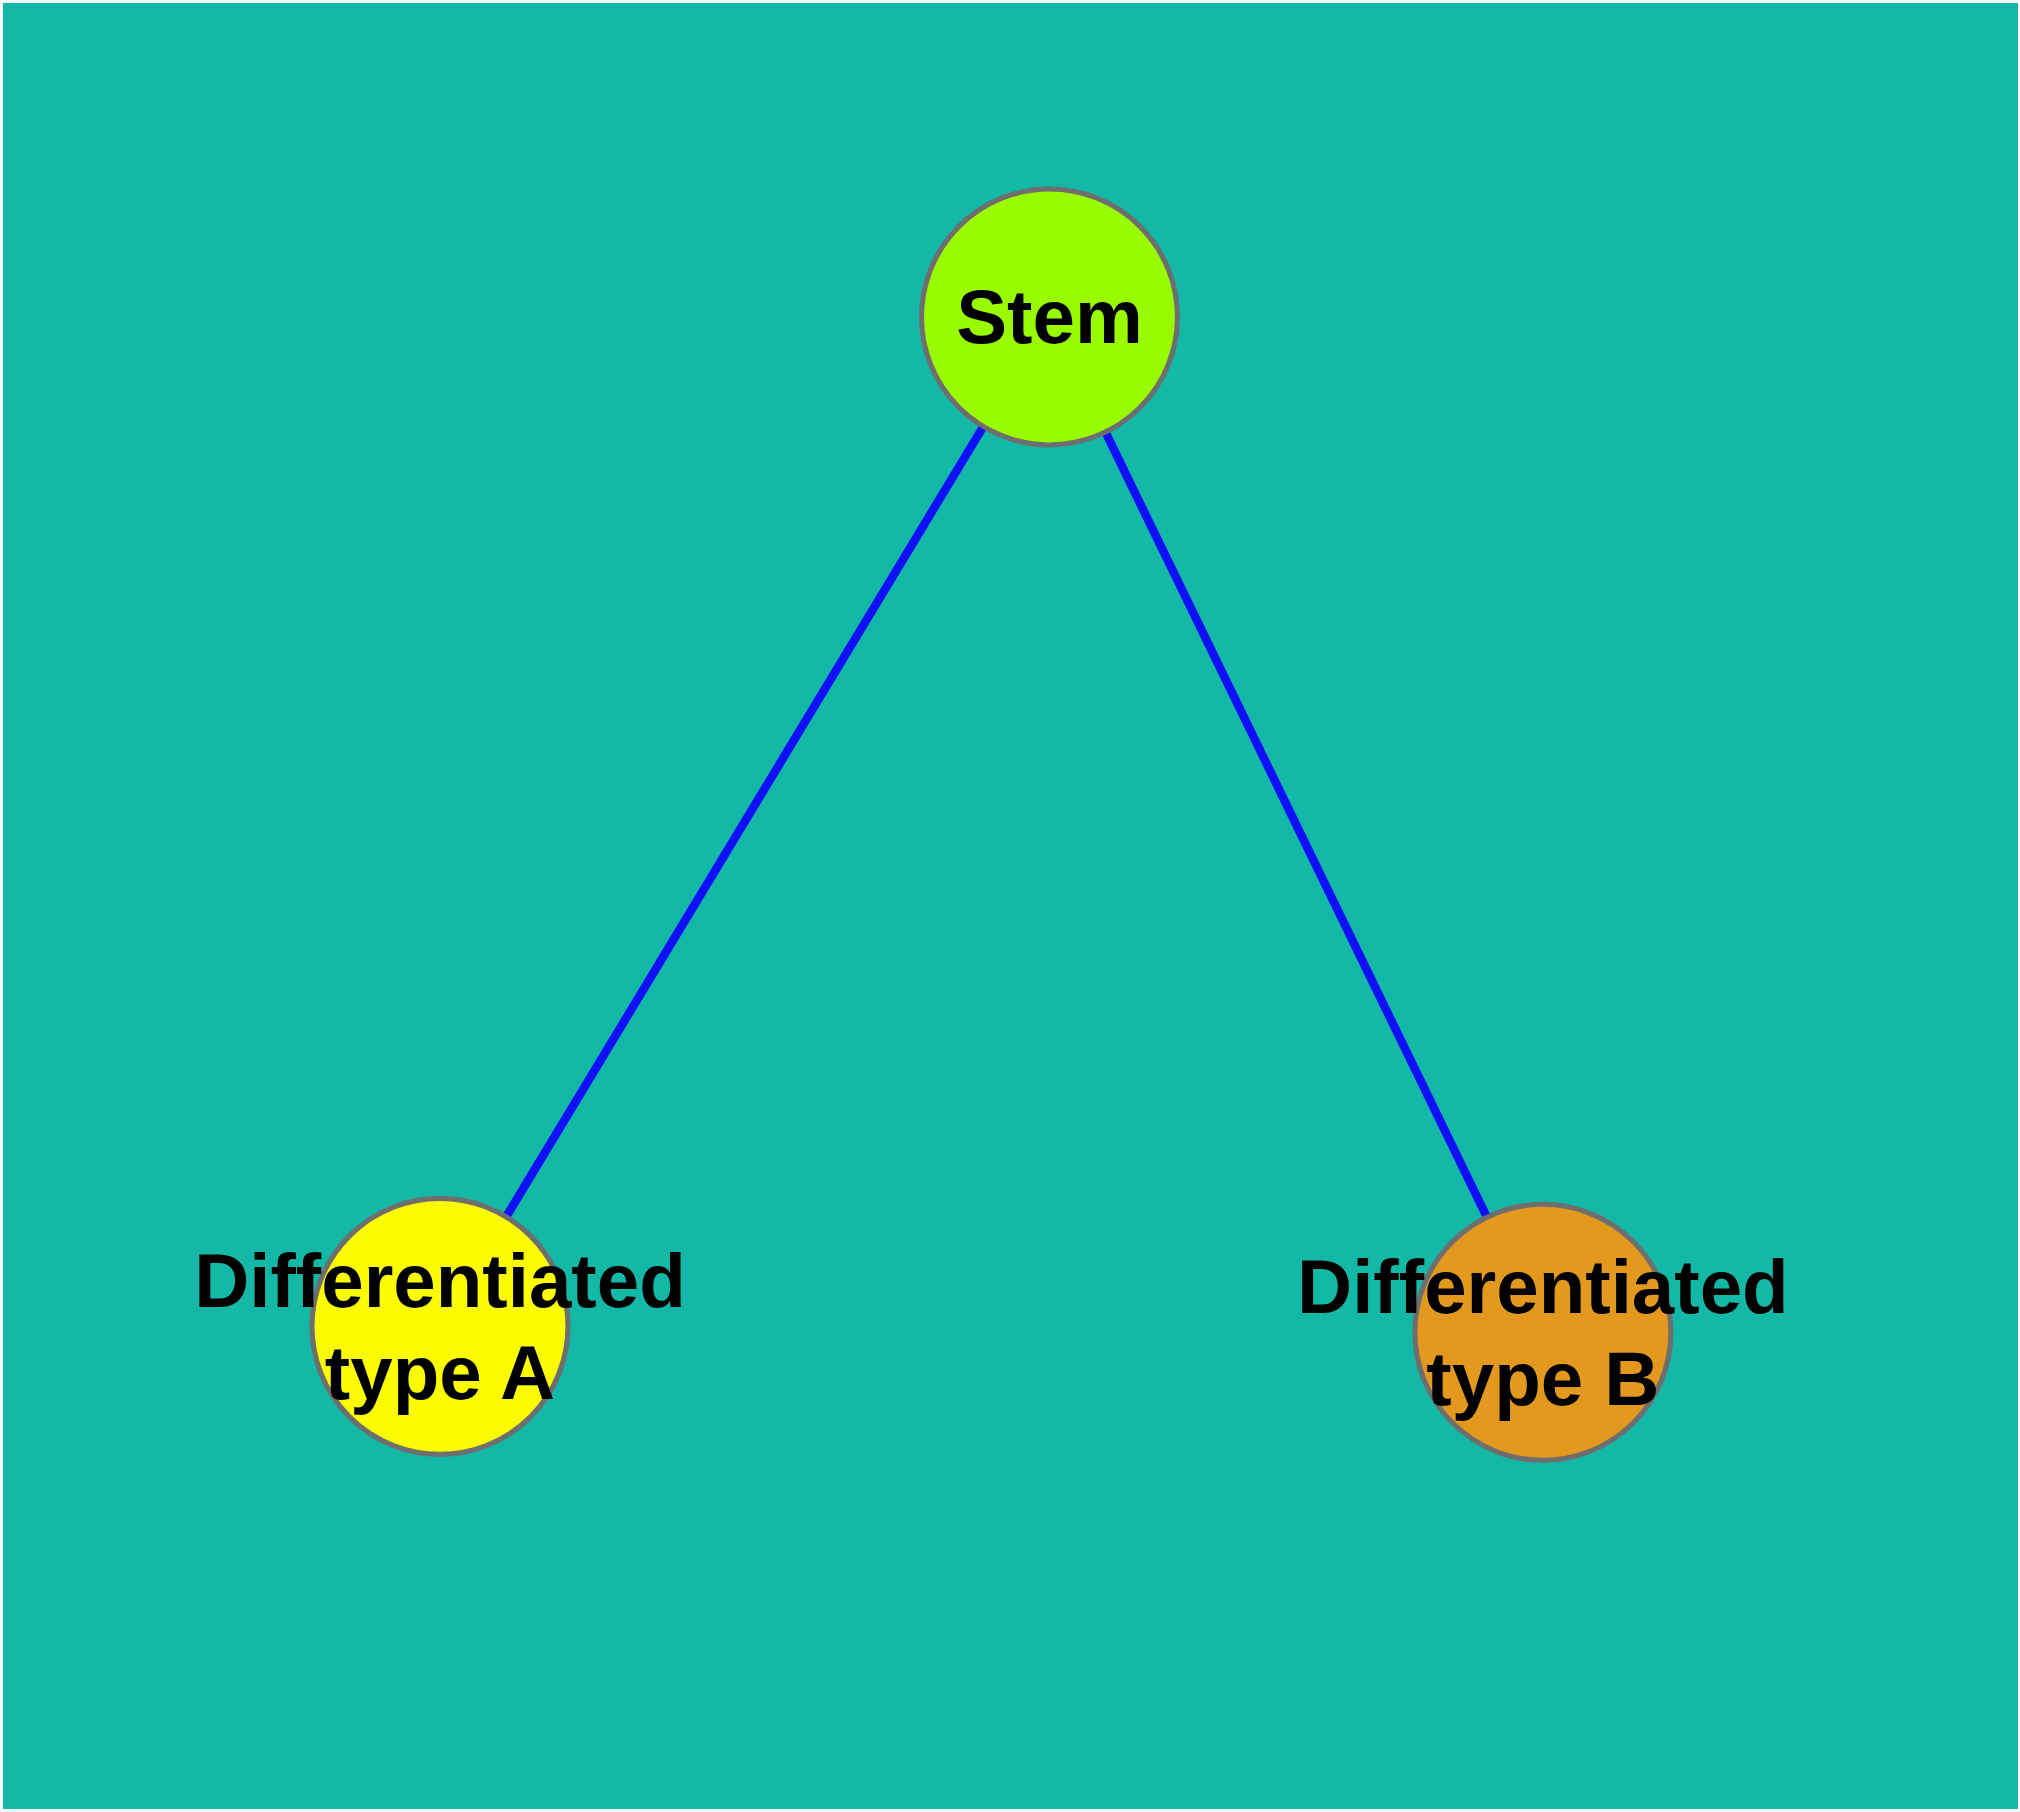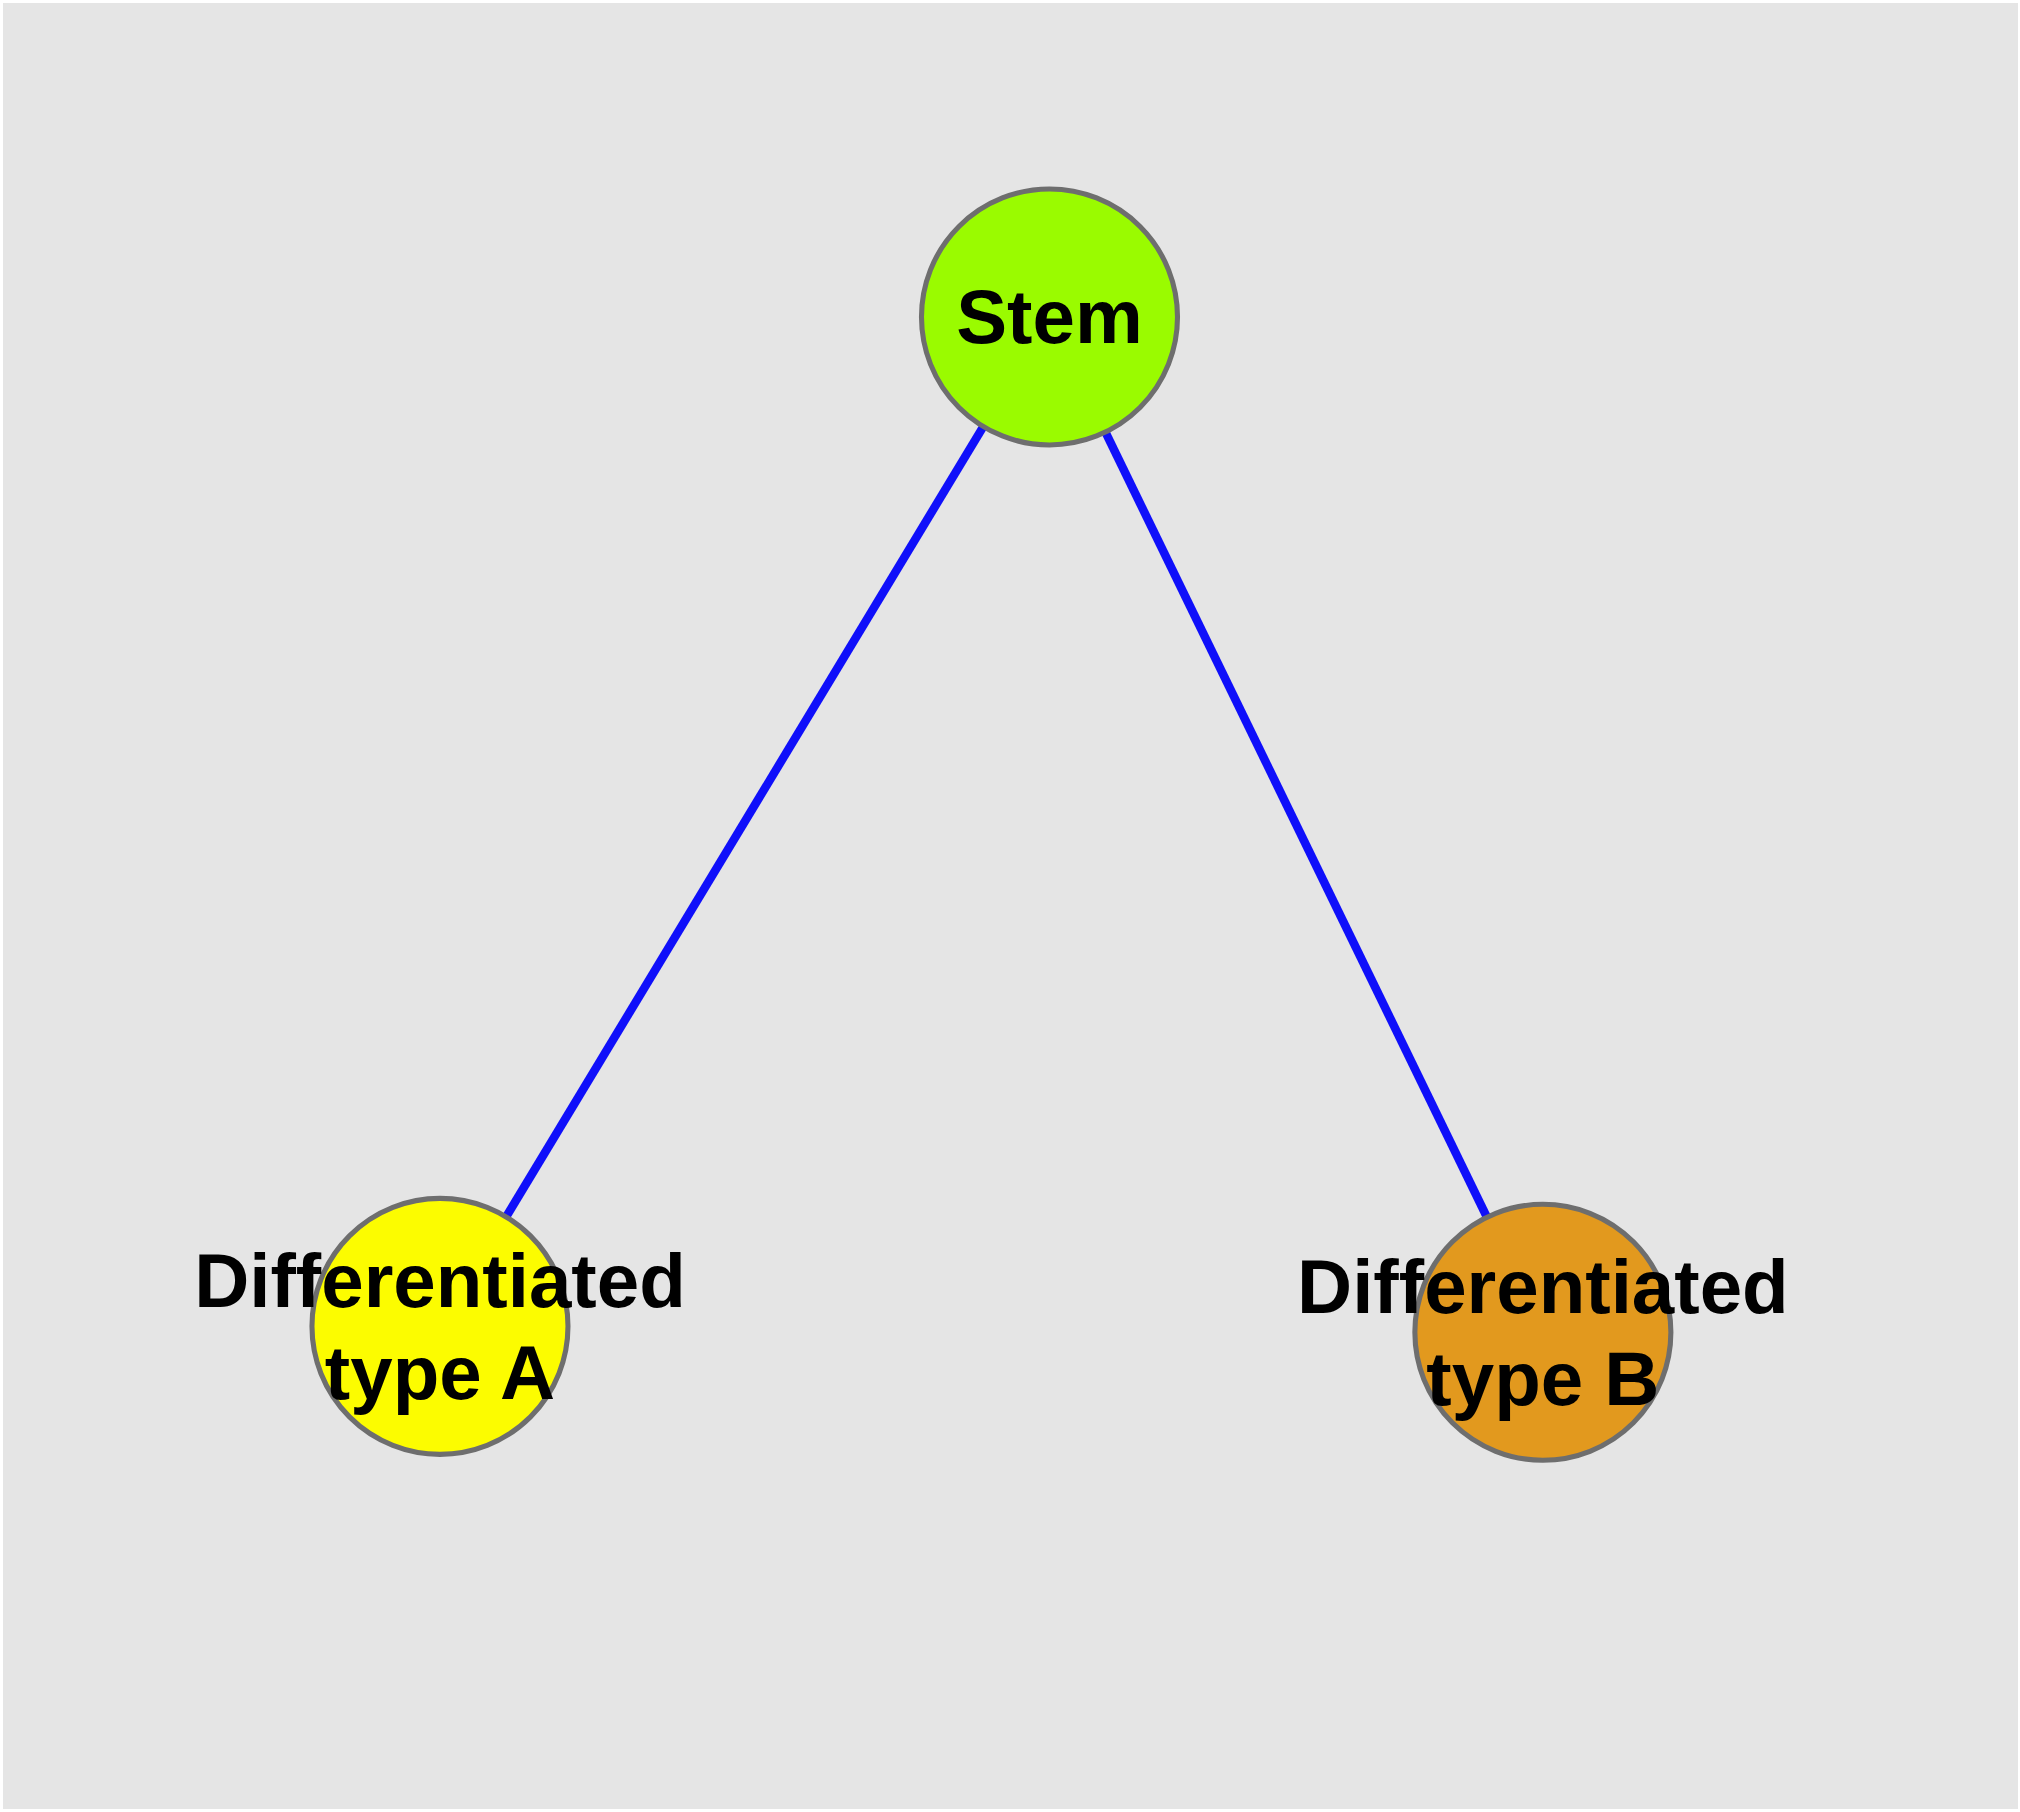--- a/index.html
+++ b/index.html
@@ -28,21 +28,21 @@
   }
   .node-label {
     font-family: "Liberation Sans", sans-serif;
     font-weight: bold;
     pointer-events: none;
   }
 </style>
 </head>
 <body style="background: rgb(255, 255, 255);">
 
-<div class="graph-panel" style="background: #e5e5e5;">
+<div class="graph-panel" style="background: #14b8a6;">
   <svg class="graph-svg" viewBox="0 0 2384 2138" preserveAspectRatio="none" xmlns="http://www.w3.org/2000/svg">
     <g>
         <line x1="1238" y1="374" x2="519" y2="1565" stroke="#0f0ffa" stroke-width="10"></line>
         <line x1="1238" y1="374" x2="1820" y2="1572" stroke="#0f0ffa" stroke-width="10"></line>
       </g>
     <g>
         <circle cx="1238" cy="374" r="151" fill="#9afb00" stroke="#6e6e6e" stroke-width="6"></circle>
         <circle cx="519" cy="1565" r="151" fill="#fcfc00" stroke="#6e6e6e" stroke-width="6"></circle>
         <circle cx="1820" cy="1572" r="151" fill="#e2991e" stroke="#6e6e6e" stroke-width="6"></circle>
       </g>

